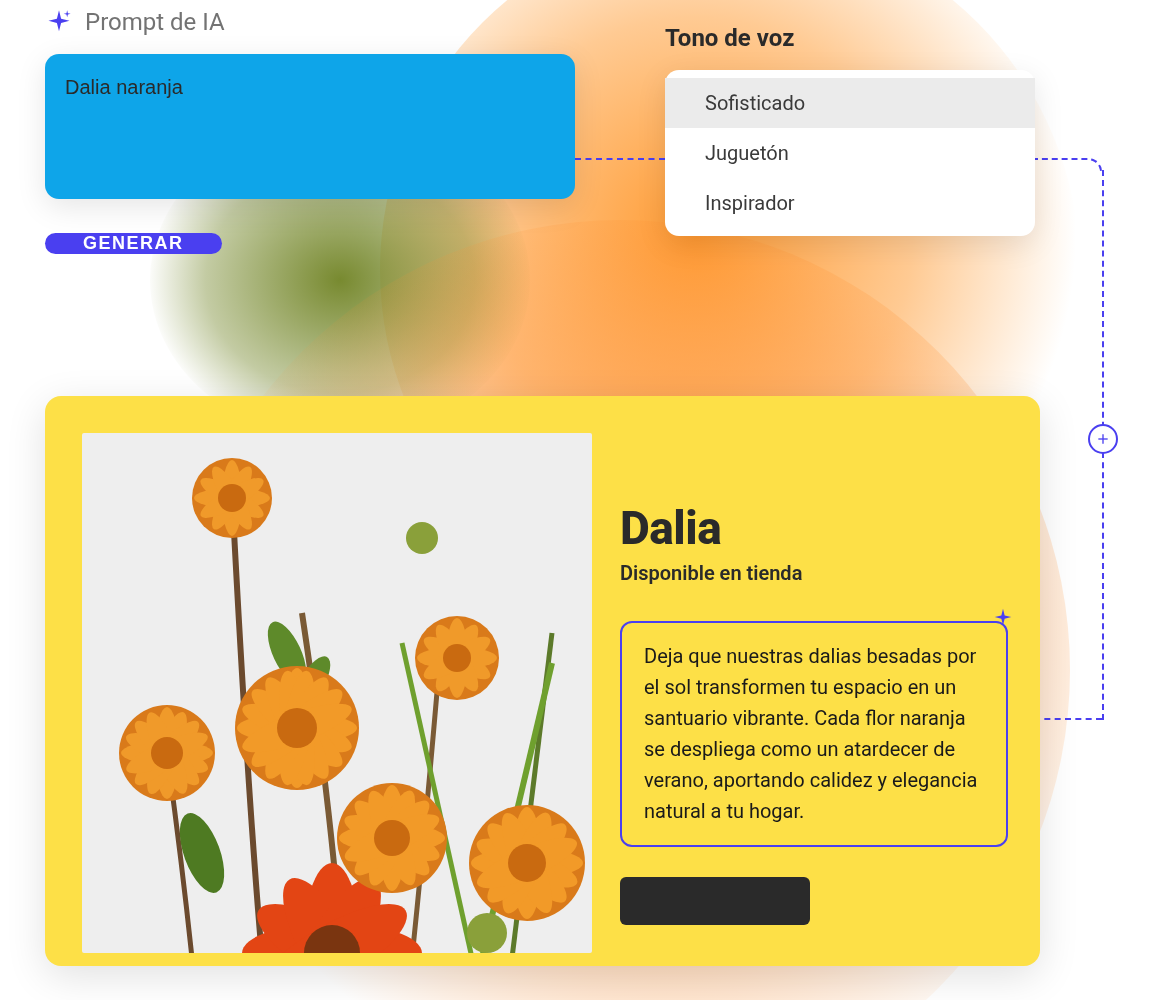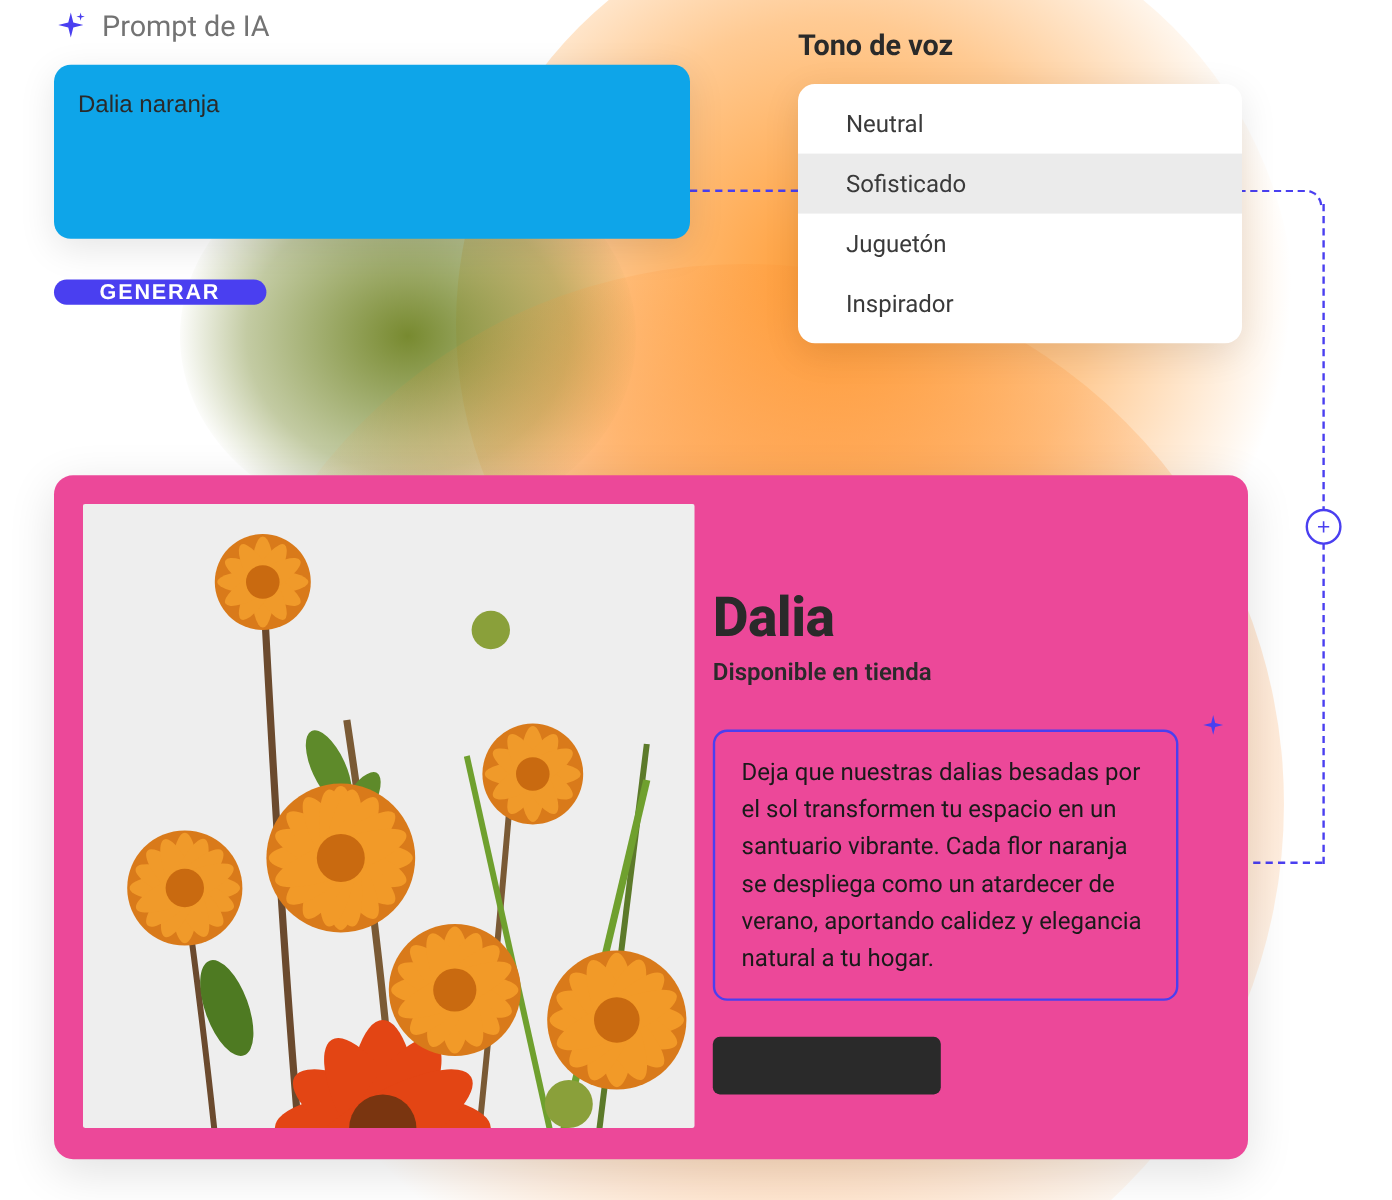--- a/index.html
+++ b/index.html
@@ -148,26 +148,26 @@
     }
     .tone-item.selected {
       background: #ebebeb;
     }
 
     
     .preview-card {
       position: absolute;
       left: 45px; top: 396px;
       width: 995px; height: 570px;
-      background: #ec4899;
+      background: #fde047;
       border-radius: 16px;
       box-shadow: 0 10px 40px rgba(0,0,0,0.12);
-      padding: 24px;
+      padding: 37px;
       display: flex;
-      gap: 15px;
+      gap: 28px;
     }
     .preview-image {
       width: 510px; height: 520px;
       border-radius: 2px;
       overflow: hidden;
       flex-shrink: 0;
     }
     .preview-image svg { width: 100%; height: 100%; display: block; }
     .preview-content {
       flex: 1;
@@ -244,21 +244,20 @@
     <span class="section-title">Prompt de IA</span>
   </div>
   <textarea class="prompt-input" style="">Dalia naranja</textarea>
   <br>
   <button class="generate-btn">GENERAR</button>
 </div>
 
 <div class="tone-section">
   <div class="tone-title">Tono de voz</div>
   <div class="tone-list">
-    <div class="tone-item">Neutral</div>
     <div class="tone-item selected">Sofisticado</div>
     <div class="tone-item">Juguetón</div>
     <div class="tone-item">Inspirador</div>
   </div>
 </div>
 
 <div class="preview-card">
   <div class="preview-image">
     <svg viewBox="0 0 510 520" xmlns="http://www.w3.org/2000/svg">
       <rect class="flower-bg" width="510" height="520"></rect>

